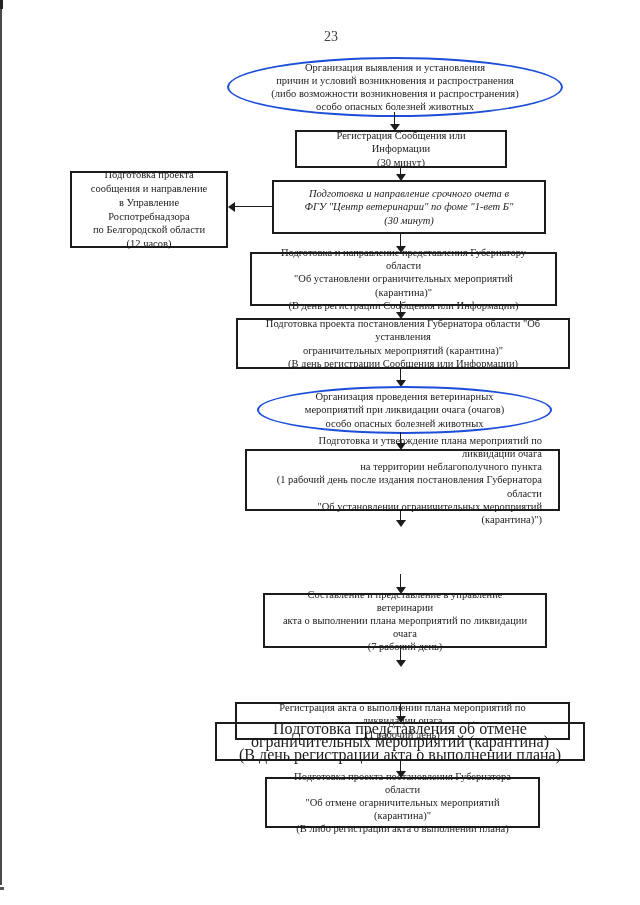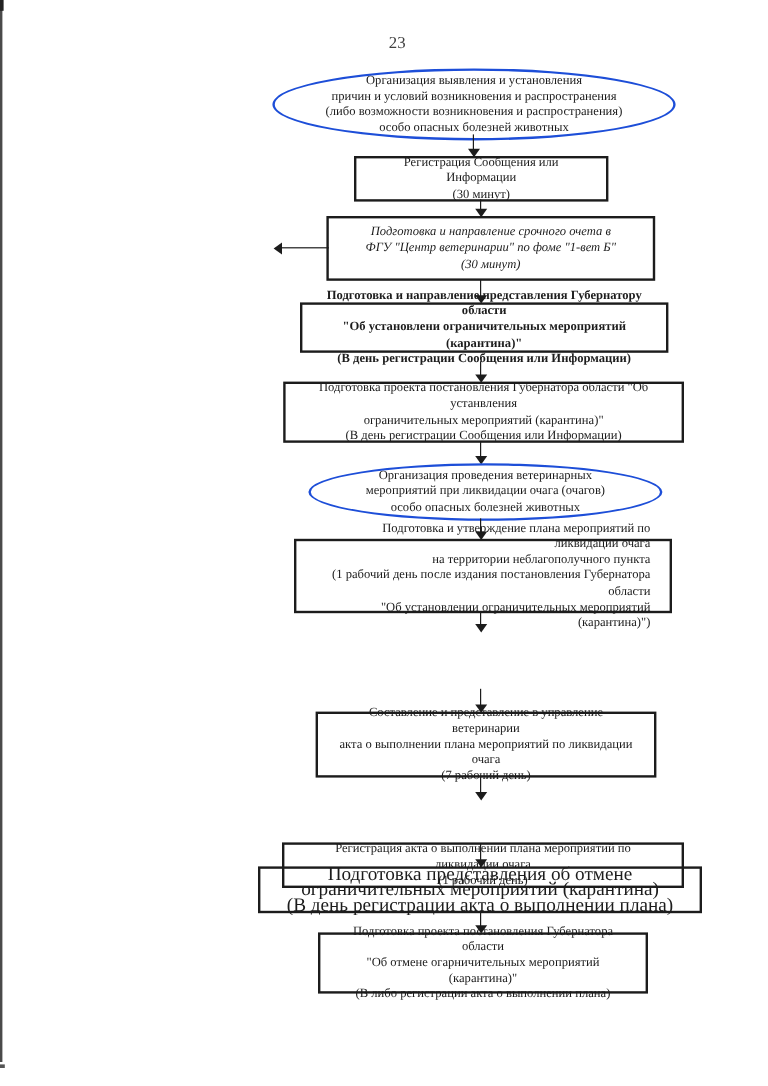--- a/index.html
+++ b/index.html
@@ -36,21 +36,21 @@
     padding: 2px 16px;
   }
   .box  { border: 2px solid #1c1c1c; }
   .oval { border: 2px solid #1d4ed8; border-radius: 50%; padding: 2px 14px; }
 
   
   .n-oval-detection        { left: 227px; top:  57px; width: 336px; height: 60px; }
   .n-registration          { left: 295px; top: 130px; width: 212px; height: 38px; }
   .n-urgent-report         { left: 272px; top: 180px; width: 274px; height: 54px; font-style: italic; }
   .n-rospotrebnadzor       { left:  70px; top: 171px; width: 158px; height: 77px; line-height: 13.8px; }
-  .n-governor-submission   { left: 250px; top: 252px; width: 307px; height: 42px; font-weight: bold; }
+  .n-governor-submission   { left: 250px; top: 252px; width: 307px; height: 54px; }
   .n-resolution-draft      { left: 236px; top: 318px; width: 334px; height: 51px; }
   .n-oval-liquidation      { left: 257px; top: 386px; width: 295px; height: 48px; }
   .n-plan-approval         { left: 245px; top: 449px; width: 315px; height: 62px; text-align: right; }
   .n-plan-execution        { left: 278px; top: 526px; width: 255px; height: 49px; }
   .n-act-preparation       { left: 263px; top: 593px; width: 284px; height: 55px; }
   .n-act-registration      { left: 235px; top: 666px; width: 335px; height: 38px; margin-top: 36px; }
   .n-cancel-submission     { left: 215px; top: 722px; width: 370px; height: 39px; font-size: 16px; }
   .n-cancel-resolution     { left: 265px; top: 777px; width: 275px; height: 51px; }
 
   .arrow-v { position: absolute; width: 11px; }
@@ -130,20 +130,25 @@
 
   <div class="node box n-urgent-report">Подготовка и направление срочного очета в
 ФГУ "Центр ветеринарии" по фоме "1-вет Б"
 (30 минут)</div>
 
   <div class="arrow-h a-left">
       <div class="shaft"></div>
       <div class="head"></div>
     </div>
 
+  <div class="node box n-rospotrebnadzor">Подготовка проекта
+сообщения и направление
+в Управление Роспотребнадзора
+по Белгородской области
+(12 часов)</div>
 
   <div class="arrow-v a3">
       <div class="shaft"></div>
       <div class="head"></div>
     </div>
 
   <div class="node box n-governor-submission">Подготовка и направление представления Губернатору области
 "Об установлени ограничительных мероприятий (карантина)"
 (В день регистрации Сообщения или Информации)</div>
 

